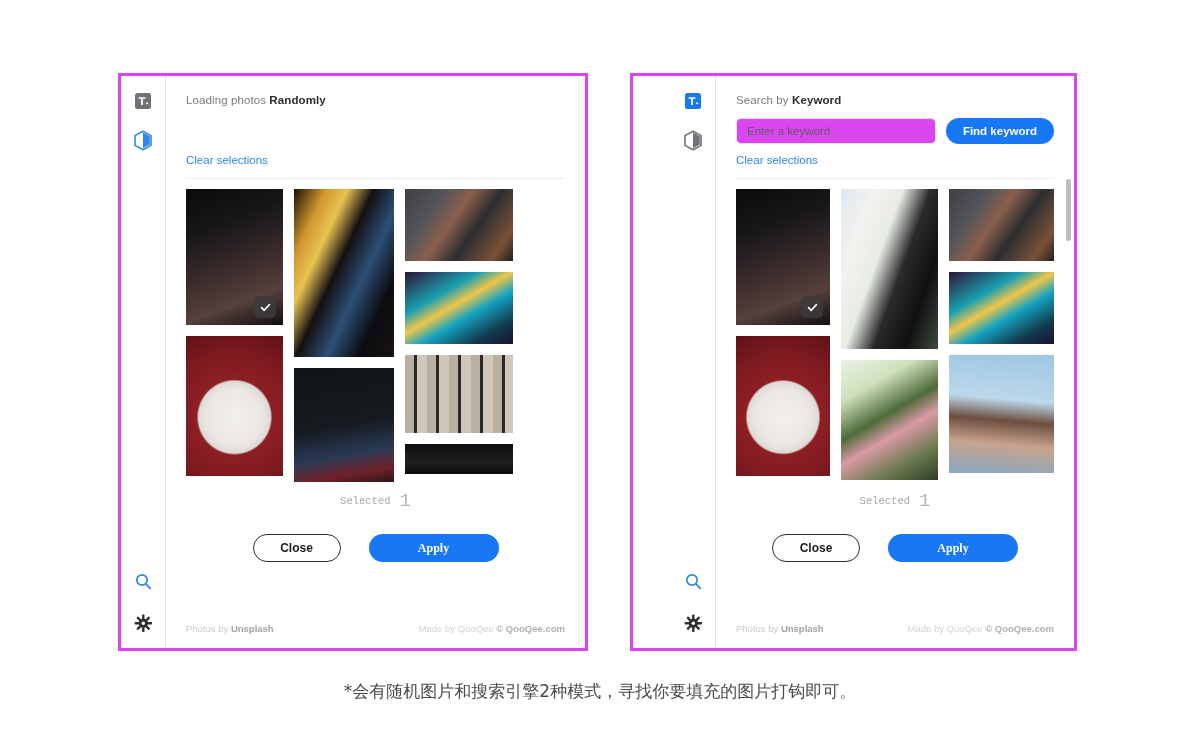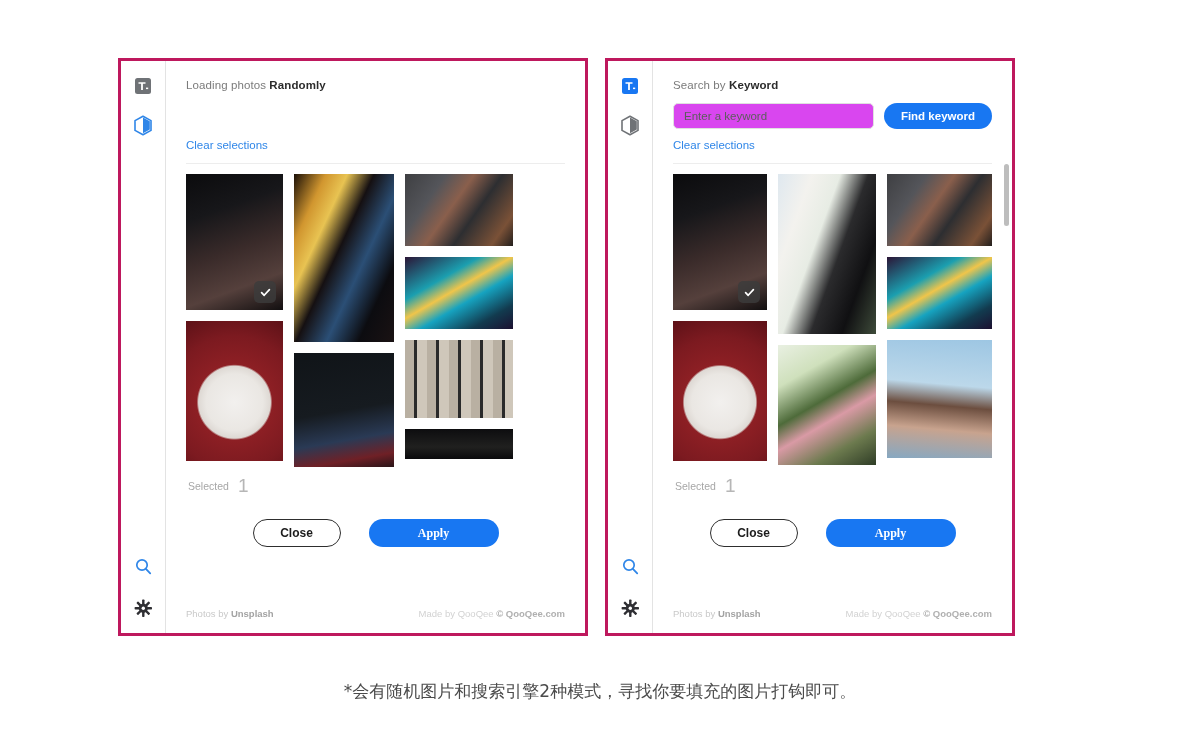--- a/index.html
+++ b/index.html
@@ -9,26 +9,27 @@
     background: #ffffff;
     font-family: "Liberation Sans", sans-serif;
     overflow: hidden;
   }
   .stage { position: relative; width: 1200px; height: 750px; }
 
   
   .panel {
     position: absolute;
     background: #ffffff;
-    border: 3px solid #be185d;
+    border: 3px solid #d946ef;
     display: flex;
     overflow: hidden;
+    margin-top: 15px;
   }
   #panel-random { left: 118px; top: 58px; width: 470px; height: 578px; }
-  #panel-search { left: 605px; top: 58px; width: 410px; height: 578px; }
+  #panel-search { left: 630px; top: 58px; width: 447px; height: 578px; padding-left: 38px; }
 
   
   .rail {
     width: 45px;
     flex: 0 0 45px;
     border-right: 1px solid #e3e3e3;
     background: #ffffff;
     position: relative;
   }
   .rail-top { padding-top: 14px; display:flex; flex-direction:column; align-items:center; gap:17px; }
@@ -111,21 +112,21 @@
     background: rgba(60,60,60,.82);
     display: flex; align-items: center; justify-content: center;
     color: #fff; font-size: 12px; line-height: 1;
   }
 
   
   .sbar { position: absolute; top: 0; right: 3px; width: 5px; height: 100%; }
   .sbar i { position:absolute; left:0; width:5px; background:#bdbdbd; border-radius:3px; display:block; }
 
   
-  .selrow { padding: 8px 22px 0 22px; text-align: left; }
+  .selrow { padding: 8px 22px 0 22px; text-align: center; font-family: Liberation Mono, monospace; }
   .selrow .lbl { font-size: 10.5px; color: #a7a7a7; }
   .selrow .num { font-size: 19px; color: #b6b6b6; margin-left: 9px; vertical-align: -2px; }
 
   .btnrow { display: flex; justify-content: center; gap: 28px; padding-top: 22px; }
   .btn-close {
     width: 88px; height: 28px; border-radius: 15px;
     border: 1.5px solid #2e2e2e; background: #fff;
     color: #1c1c1c; font-size: 12px; font-weight: 700; cursor: pointer;
     font-family: "Liberation Sans", sans-serif;
   }

